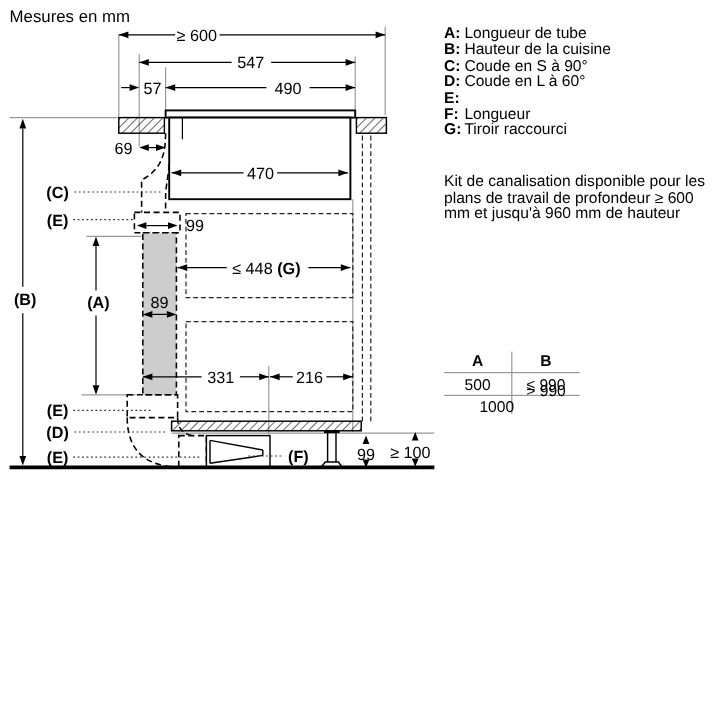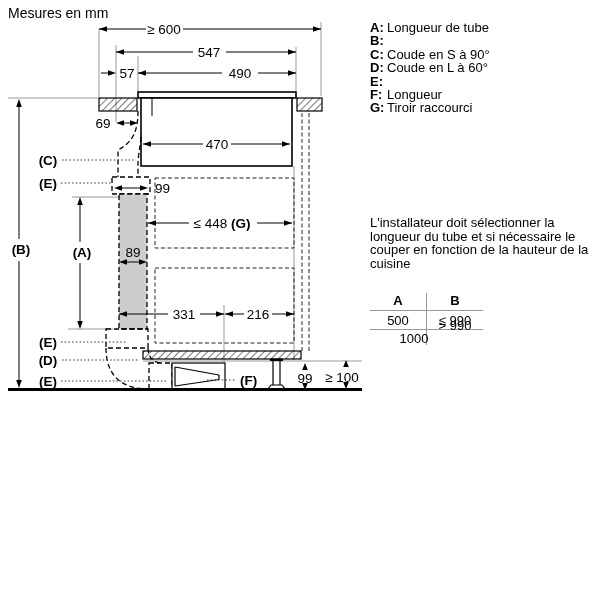--- a/index.html
+++ b/index.html
@@ -186,20 +186,21 @@
     <text class="lbl" x="240" y="385">(F)</text>
   </svg>
 
   <div id="legend" class="right-col">
     <div class="legend-row">
         <span class="legend-key">A:</span>
         <span>Longueur de tube</span>
       </div>
     <div class="legend-row">
         <span class="legend-key">B:</span>
+        <span>Hauteur de la cuisine</span>
       </div>
     <div class="legend-row">
         <span class="legend-key">C:</span>
         <span>Coude en S à 90°</span>
       </div>
     <div class="legend-row">
         <span class="legend-key">D:</span>
         <span>Coude en L à 60°</span>
       </div>
     <div class="legend-row">
@@ -208,21 +209,21 @@
     <div class="legend-row">
         <span class="legend-key">F:</span>
         <span>Longueur</span>
       </div>
     <div class="legend-row">
         <span class="legend-key">G:</span>
         <span>Tiroir raccourci</span>
       </div>
   </div>
 
-  <div id="note-2" class="note">L'installateur doit sélectionner la longueur du tube et si nécessaire le couper en fonction de la hauteur de la cuisine</div>
+  <div id="note-1" class="note">Kit de canalisation disponible pour les plans de travail de profondeur ≥ 600 mm et jusqu'à 960 mm de hauteur</div>
 
   <div id="spec-table">
     <div class="t-vline"></div>
     <div class="t-hline" style="top:18px"></div>
     <div class="t-hline" style="top:37px"></div>
     <div class="t-cell t-head" style="left:0;top:1px">A</div>
     <div class="t-cell t-head colB" style="top:1px">B</div>
     <div class="t-cell" style="left:0;top:21px">500</div>
     <div class="t-cell colB" style="top:21px">≤ 990</div>
     <div class="t-cell" style="left:16px;top:39px">1000</div>

